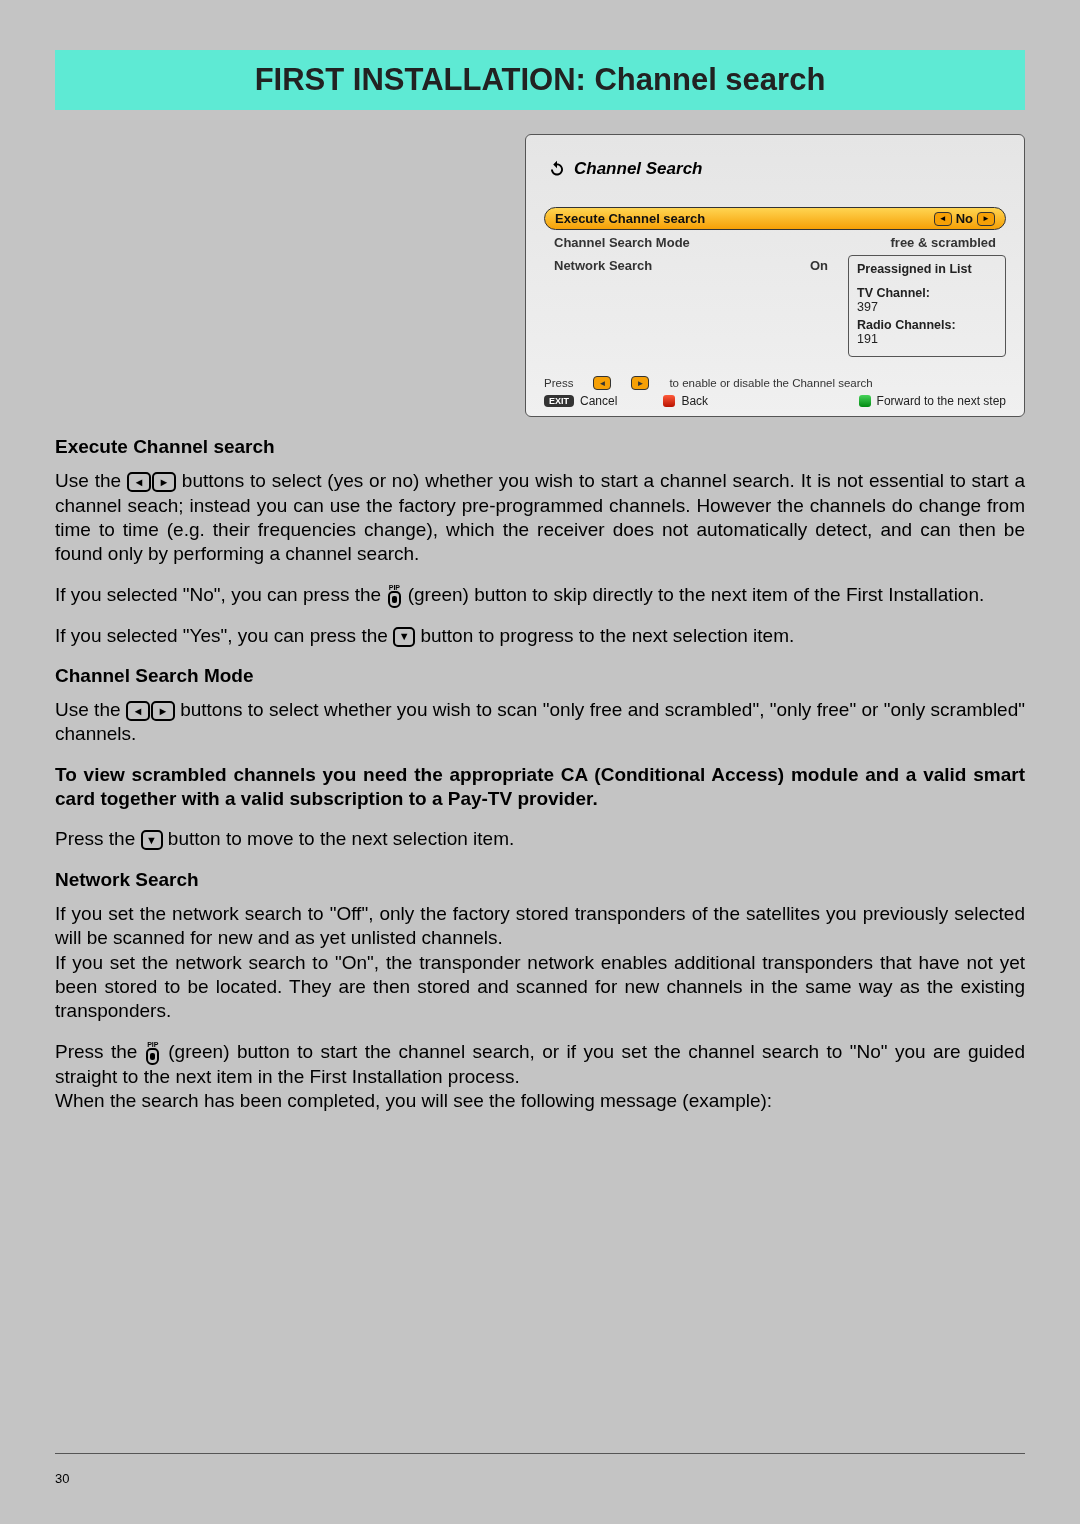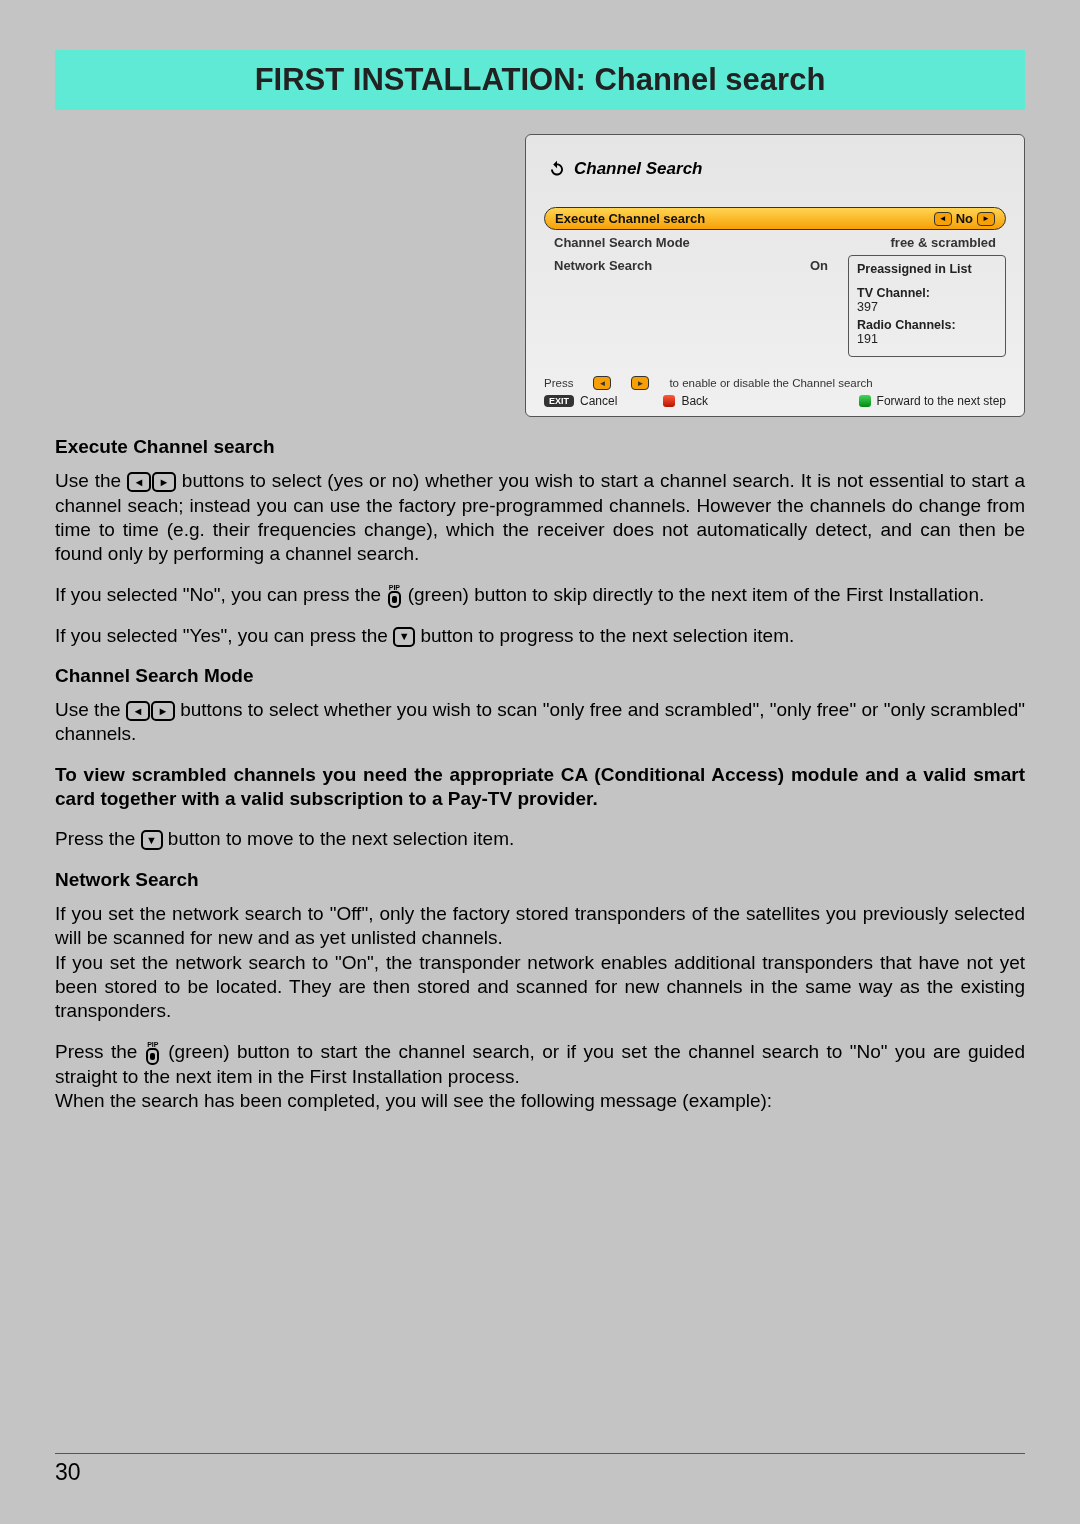--- a/index.html
+++ b/index.html
@@ -188,21 +188,21 @@
     border: 2px solid #000;
     border-radius: 5px 5px 6px 6px;
     display: flex; align-items: center; justify-content: center;
   }
   .key-pip .pip-dot { width:5px; height:7px; background:#000; border-radius:2px; }
 
   .page-num {
     position: absolute;
     bottom: 38px;
     left: 55px;
-    font-size: 23px;
+    font-size: 13px;
   }
   .hr {
     position: absolute;
     bottom: 70px;
     left: 55px; right: 55px;
     height: 1px;
     background: #555;
   }
 </style>
 </head>

